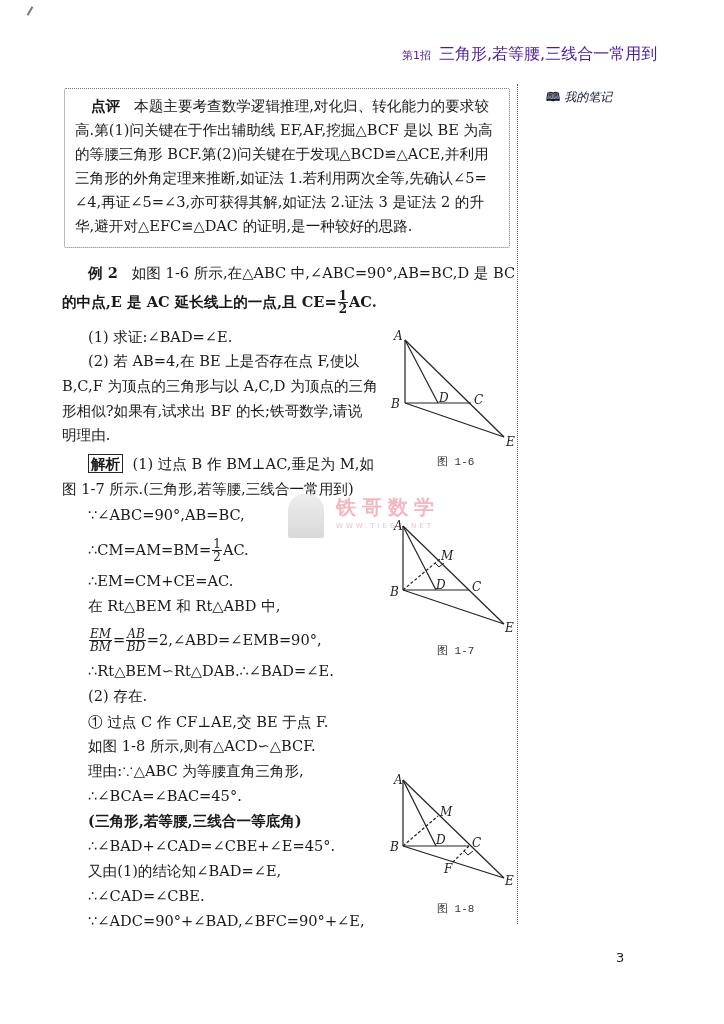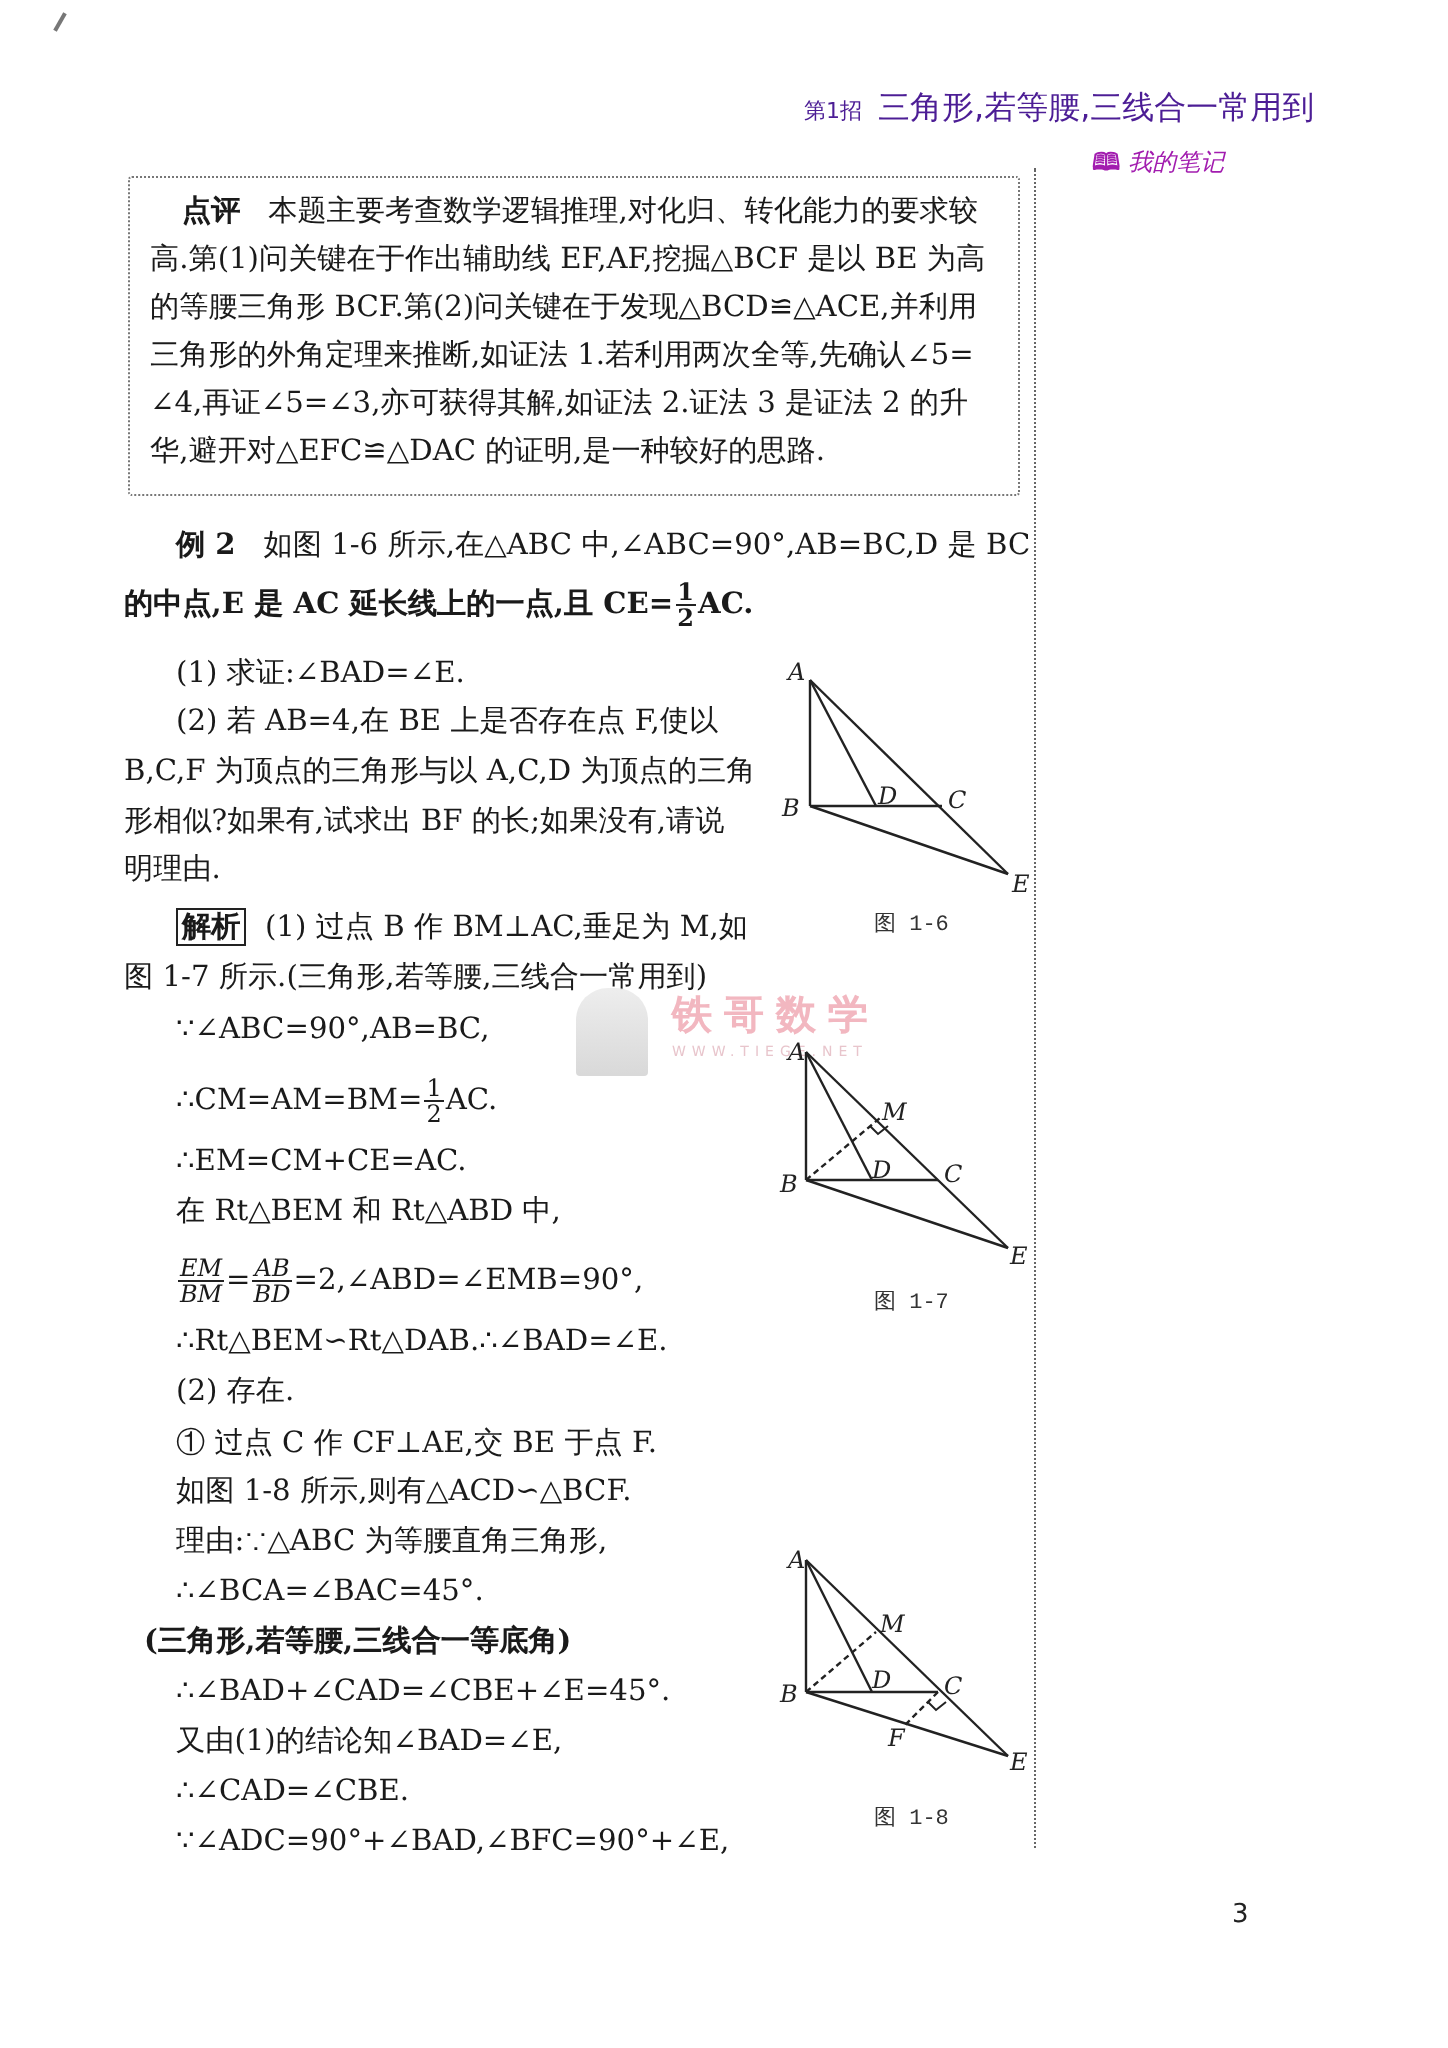--- a/index.html
+++ b/index.html
@@ -3,21 +3,21 @@
 <meta charset="utf-8">
 <style>
   html, body { margin:0; padding:0; background:#ffffff; }
   body { width:724px; height:1024px; position:relative; overflow:hidden;
          font-family:"DejaVu Serif","Liberation Serif",serif; color:#1a1a1a; }
   .abs { position:absolute; }
   .header { left:402px; top:44px; font-family:"DejaVu Sans","Liberation Sans",sans-serif; font-size:16px; white-space:nowrap; color:#4c1d95; }
   .header .chap { font-size:11px; margin-right:8px; }
   .pen-mark { left:29px; top:6px; width:2px; height:10px; background:#777; transform:rotate(30deg); }
   .notes-divider { left:517px; top:84px; width:0; height:840px; border-left:1.5px dotted #666; }
-  .notes-label { left:546px; top:72px; font-family:Liberation Mono, monospace; font-size:12px; font-style:italic; color:#a21caf; white-space:nowrap; }
+  .notes-label { left:546px; top:88px; font-family:Liberation Mono, monospace; font-size:12px; font-style:italic; color:#0f172a; white-space:nowrap; }
   .notes-label .book { font-style:normal; font-weight:bold; margin-right:4px; font-size:12px; }
   .comment-box { left:64px; top:88px; width:444px; height:158px; border:1.5px dotted #777; border-radius:2px; }
   .line { white-space:nowrap; font-size:14.6px; line-height:18px; }
   .comment-box .line { position:absolute; left:10px; }
   .b { font-weight:bold; }
   .i { font-style:italic; }
   .frac { display:inline-block; vertical-align:middle; text-align:center; font-size:12px; line-height:12px; margin:0 1px; }
   .frac span { display:block; }
   .frac .num { border-bottom:1px solid #222; padding:0 1px; }
   .boxed { border:1.3px solid #222; padding:0 2px; font-weight:bold; }
@@ -57,21 +57,21 @@
 
 <div class="line body-line" style="left:88px;top:264px;">
   <span class="b">例 2</span>&nbsp;&nbsp;&nbsp;<span>如图 1-6 所示,在△ABC 中,∠ABC=90°,AB=BC,D 是 BC</span>
 </div>
 <div class="line body-line" style="left:62px;top:290px;font-weight:bold;">
   <span>的中点,E 是 AC 延长线上的一点,且 CE=</span><span class="frac"><span class="num">1</span><span>2</span></span><span>AC.</span>
 </div>
 <div class="line body-line" style="left:88px;top:328px;">(1) 求证:∠BAD=∠E.</div>
 <div class="line body-line" style="left:88px;top:352px;">(2) 若 AB=4,在 BE 上是否存在点 F,使以</div>
 <div class="line body-line" style="left:62px;top:377px;">B,C,F 为顶点的三角形与以 A,C,D 为顶点的三角</div>
-<div class="line body-line" style="left:62px;top:402px;">形相似?如果有,试求出 BF 的长;如果没有,请说</div>
+<div class="line body-line" style="left:62px;top:402px;">形相似?如果有,试求出 BF 的长;铁哥数学,请说</div>
 <div class="line body-line" style="left:62px;top:426px;">明理由.</div>
 
 <svg class="figure" style="left:384px;top:326px;" width="140" height="150">
   <g stroke="#222" stroke-width="1.2" fill="none">
     <line x1="21" y1="14" x2="21" y2="77"></line>
     <line x1="21" y1="77" x2="87" y2="77"></line>
     <line x1="21" y1="14" x2="120" y2="111"></line>
     <line x1="21" y1="14" x2="54" y2="77"></line>
     <line x1="21" y1="77" x2="120" y2="111"></line>
   </g>
@@ -104,21 +104,21 @@
 <div class="line body-line" style="left:88px;top:597px;">在 Rt△BEM 和 Rt△ABD 中,</div>
 <div class="line body-line" style="left:88px;top:628px;">
   <span class="frac i"><span class="num">EM</span><span>BM</span></span><span>=</span><span class="frac i"><span class="num">AB</span><span>BD</span></span><span>=2,∠ABD=∠EMB=90°,</span>
 </div>
 <div class="line body-line" style="left:88px;top:662px;">∴Rt△BEM∽Rt△DAB.∴∠BAD=∠E.</div>
 <div class="line body-line" style="left:88px;top:687px;">(2) 存在.</div>
 <div class="line body-line" style="left:88px;top:713px;">① 过点 C 作 CF⊥AE,交 BE 于点 F.</div>
 <div class="line body-line" style="left:88px;top:737px;">如图 1-8 所示,则有△ACD∽△BCF.</div>
 <div class="line body-line" style="left:88px;top:762px;">理由:∵△ABC 为等腰直角三角形,</div>
 <div class="line body-line" style="left:88px;top:787px;">∴∠BCA=∠BAC=45°.</div>
-<div class="line body-line b" style="left:72px;top:812px;">(三角形,若等腰,三线合一等底角)</div>
+<div class="line body-line b" style="left:88px;top:812px;">(三角形,若等腰,三线合一等底角)</div>
 <div class="line body-line" style="left:88px;top:837px;">∴∠BAD+∠CAD=∠CBE+∠E=45°.</div>
 <div class="line body-line" style="left:88px;top:862px;">又由(1)的结论知∠BAD=∠E,</div>
 <div class="line body-line" style="left:88px;top:887px;">∴∠CAD=∠CBE.</div>
 <div class="line body-line" style="left:88px;top:912px;">∵∠ADC=90°+∠BAD,∠BFC=90°+∠E,</div>
 
 <svg class="figure" style="left:384px;top:518px;" width="140" height="120">
   <g stroke="#222" stroke-width="1.2" fill="none">
     <line x1="19" y1="8" x2="19" y2="72"></line>
     <line x1="19" y1="72" x2="85" y2="72"></line>
     <line x1="19" y1="8" x2="120" y2="106"></line>

